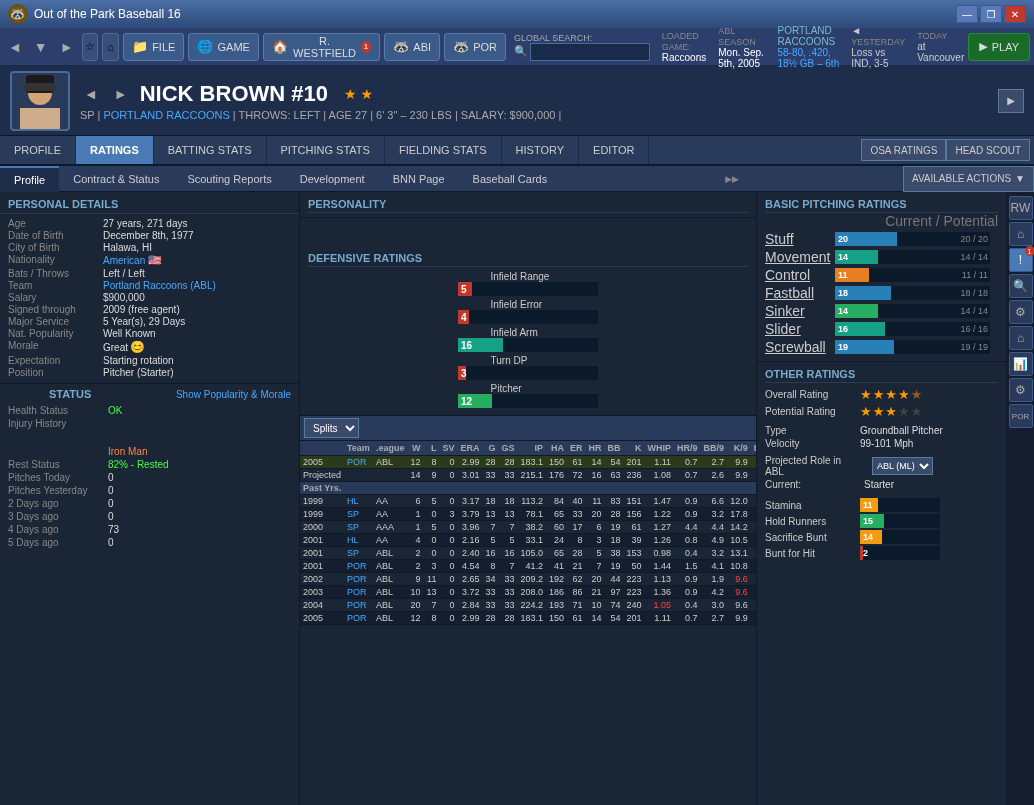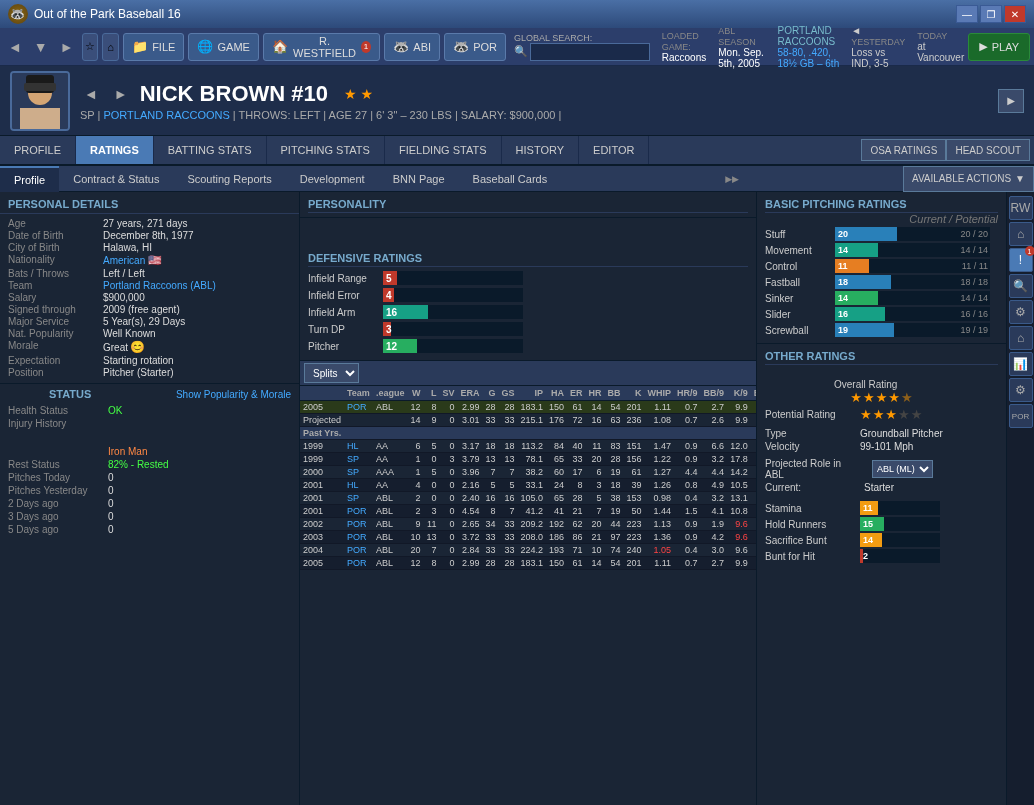--- a/index.html
+++ b/index.html
@@ -79,21 +79,21 @@
     .status-row { display: flex; padding: 1px 8px; }
     .status-label { color: #888; font-size: 10px; width: 100px; }
     .status-value { color: #ddd; font-size: 10px; }
     .status-value.ok { color: #4f4; }
     .status-value.iron { color: #f84; margin-top: 28px; }
     .status-value.rested { color: #4f4; }
 
     
     #centerpanel { flex: 1; background: #1a2535; display: flex; flex-direction: column; overflow: hidden; }
     .personality-text { color: #ccc; font-size: 11px; }
-    .rating-row { display: flex; align-items: center; margin-bottom: 3px; }
+    .rating-row { display: flex; align-items: center; margin-bottom: 3px; flex-direction: column; }
     .rating-label { color: #ccc; font-size: 10px; width: 75px; }
     .rating-bar-container { width: 140px; height: 14px; background: #0a1a2a; position: relative; }
     .rating-bar { height: 14px; display: flex; align-items: center; padding-left: 3px; }
     .rating-bar.red { background: #c0392b; }
     .rating-bar.green { background: #27ae60; }
     .rating-bar.teal { background: #16a085; }
     .rating-num { color: white; font-size: 10px; font-weight: bold; }
 
     
     #statstable { flex: 1; overflow: auto; background: #1a2535; }
@@ -110,21 +110,21 @@
     table tr:nth-child(even) { background: #1a2535; }
     table tr:nth-child(odd) { background: #151e2e; }
     table tr.highlight { background: #2a3a1a; }
     table tr.section-header-row td { background: #2a3a5a; color: #aaa; font-weight: bold; }
 
     
     #rightpanel { width: 250px; background: #1a2535; border-left: 1px solid #0a1a2a; display: flex; flex-direction: column; }
 
     
     .pitch-row { display: flex; align-items: center; margin-bottom: 2px; }
-    .pitch-label { color: #ccc; font-size: 10px; width: 70px; }
+    .pitch-label { color: #ccc; font-size: 14px; width: 70px; text-decoration: underline; }
     .pitch-bar-wrap { position: relative; width: 155px; }
     .pitch-bar-bg { background: #0a1a2a; height: 14px; width: 100%; }
     .pitch-bar-fill { height: 14px; position: absolute; top: 0; left: 0; display: flex; align-items: center; padding-left: 3px; }
     .pitch-bar-fill.blue { background: #2980b9; }
     .pitch-bar-fill.teal { background: #16a085; }
     .pitch-bar-fill.orange { background: #e67e22; }
     .pitch-bar-fill.green { background: #27ae60; }
     .pitch-num { color: white; font-size: 9px; font-weight: bold; }
     .pitch-cp { color: #888; font-size: 9px; position: absolute; top: 0; right: 2px; height: 14px; display: flex; align-items: center; }
 
@@ -396,20 +396,24 @@
       </div>
       <div class="status-row">
         <span class="status-label">2 Days ago</span>
         <span class="status-value">0</span>
       </div>
       <div class="status-row">
         <span class="status-label">3 Days ago</span>
         <span class="status-value">0</span>
       </div>
       <div class="status-row">
+        <span class="status-label">4 Days ago</span>
+        <span class="status-value">73</span>
+      </div>
+      <div class="status-row">
         <span class="status-label">5 Days ago</span>
         <span class="status-value">0</span>
       </div>
     </div>
   </div>
 
   <div id="centerpanel">
 
     <div style="padding:4px 8px;border-bottom:1px solid #0a1a2a;">
       <div class="section-header" style="padding:2px 0;background:transparent;">PERSONALITY</div>
@@ -764,21 +768,21 @@
   </tr>
           </tbody>
       </table>
     </div>
   </div>
 
   <div id="rightpanel">
 
     <div style="padding:4px 8px;border-bottom:1px solid #0a1a2a;">
       <div class="section-header" style="padding:2px 0;background:transparent;">BASIC PITCHING RATINGS</div>
-      <div style="display:flex;justify-content:flex-end;color:#777;font-size:11px;margin-bottom:2px;font-style:italic;">Current / Potential</div>
+      <div style="display:flex;justify-content:flex-end;color:#777;font-size:14px;margin-bottom:2px;">Current / Potential</div>
 
       <div class="pitch-row">
         <span class="pitch-label">Stuff</span>
         <div class="pitch-bar-wrap">
           <div class="pitch-bar-bg"></div>
           <div class="pitch-bar-fill blue" style="width:40%;">
               <span class="pitch-num">20</span>
             </div>
           <span class="pitch-cp">20 / 20</span>
         </div>
@@ -847,21 +851,21 @@
               <span class="pitch-num">19</span>
             </div>
           <span class="pitch-cp">19 / 19</span>
         </div>
       </div>
     </div>
 
     <div style="padding:4px 8px;">
       <div class="section-header" style="padding:2px 0;background:transparent;">OTHER RATINGS</div>
 
-      <div class="other-row" style="margin-top:14px;flex-direction:column;">
+      <div class="other-row" style="margin-top:4px;">
         <span class="other-label">Overall Rating</span>
         <div class="star-rating">
           <span class="s">★</span>
           <span class="s">★</span>
           <span class="s">★</span>
           <span class="s">★</span>
           <span class="s-half">★</span>
         </div>
       </div>
       <div class="other-row">

